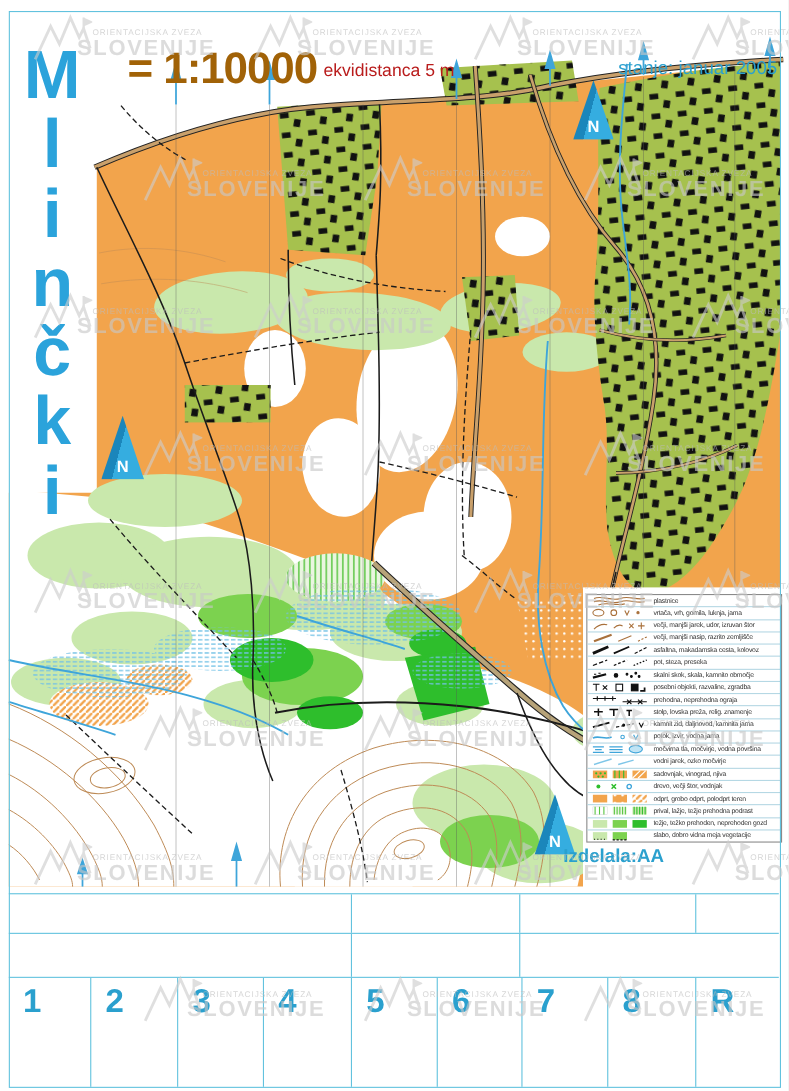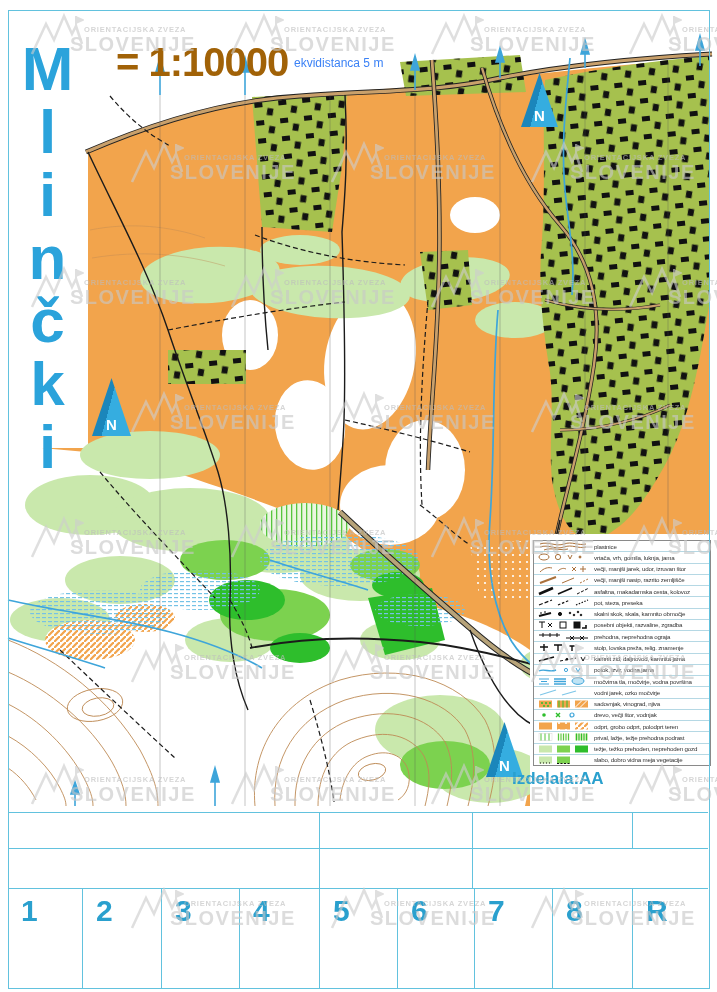--- a/index.html
+++ b/index.html
@@ -7,21 +7,21 @@
          font-family:"Liberation Sans","DejaVu Sans",sans-serif;}
   .border-frame{position:absolute;left:8px;top:10px;width:700px;height:977px;
                 border:1.5px solid #62C2DE;pointer-events:none;}
   .map-svg{position:absolute;left:0;top:0;}
 
   
   .map-title{position:absolute;left:16px;top:34px;height:450px;color:#2BA3DB;
              font-size:62px;font-weight:bold;writing-mode:vertical-lr;text-orientation:upright;
              letter-spacing:-6px;line-height:1;}
   .map-scale{position:absolute;left:116px;top:40px;color:#a16207;font-size:40px;font-weight:bold;letter-spacing:-1px;}
-  .equi-label{position:absolute;left:294px;top:56px;color:#3b82f6;font-size:12px;}
+  .equi-label{position:absolute;left:294px;top:56px;color:#b91c1c;font-size:16px;}
   .status-label{position:absolute;left:562px;top:52px;color:#2AA0CE;font-size:17px;}
   .credit-label{position:absolute;left:512px;top:769px;color:#2AA0CE;font-size:17px;font-weight:600;}
 
   
   .north{position:absolute;clip-path:polygon(50% 0,0 100%,100% 100%);
          background:linear-gradient(105deg,#1B86BB 46%,#35ADE0 46%);}
   .north .nl{position:absolute;bottom:3px;left:0;right:0;text-align:center;
              color:#fff;font-weight:bold;font-size:15px;}
   .north.n1{left:521px;top:73px;width:37px;height:54px;}
   .north.n2{left:92px;top:378px;width:39px;height:58px;}
@@ -43,21 +43,21 @@
   .rowA{top:0;width:700px;height:36px;}
   .rowB{top:36px;width:700px;height:40px;}
   .rowC{top:76px;width:700px;height:100px;}
   .num{color:#2AA0CE;font-size:30px;font-weight:bold;padding:5px 0 0 13px;}
 
   
   .wm-layer{position:absolute;left:0;top:0;width:717px;height:992px;pointer-events:none;z-index:30;}
   .wm{position:absolute;display:flex;align-items:flex-end;opacity:.62;}
   .wm svg{flex:0 0 auto;}
   .wm .wm-txt{margin-left:-14px;margin-bottom:2px;}
-  .wm .l1{display:block;font-size:7.5px;font-weight:bold;letter-spacing:.8px;color:#bdbdbd;padding-left:14px;}
+  .wm .l1{display:block;font-size:7.5px;font-weight:normal;letter-spacing:.8px;color:#bdbdbd;padding-left:14px;}
   .wm .l2{display:block;font-size:20px;font-weight:bold;letter-spacing:1.5px;color:#c8c8c8;line-height:1;}
 </style>
 </head>
 <body>
 
 <div class="sheet">
 
   <svg class="map-svg" width="717" height="992" viewBox="0 0 717 992">
     <defs>
       <pattern id="bld" width="24" height="18" patternUnits="userSpaceOnUse" patternTransform="rotate(-6)">
@@ -247,20 +247,21 @@
           <path d="M71,794 L79,794 L75,782 Z"></path>
       </g>
     </g>
 
     <rect x="530" y="534" width="182" height="274" fill="#fff"></rect>
   </svg>
 
   <div class="map-title">Mlinčki</div>
   <div class="map-scale">= 1:10000</div>
   <div class="equi-label">ekvidistanca 5 m</div>
+  <div class="status-label">stanje: januar 2005</div>
 
   <div class="north n1">
       <span class="nl">N</span>
     </div>
   <div class="north n2">
       <span class="nl">N</span>
     </div>
   <div class="north n3">
       <span class="nl">N</span>
     </div>

